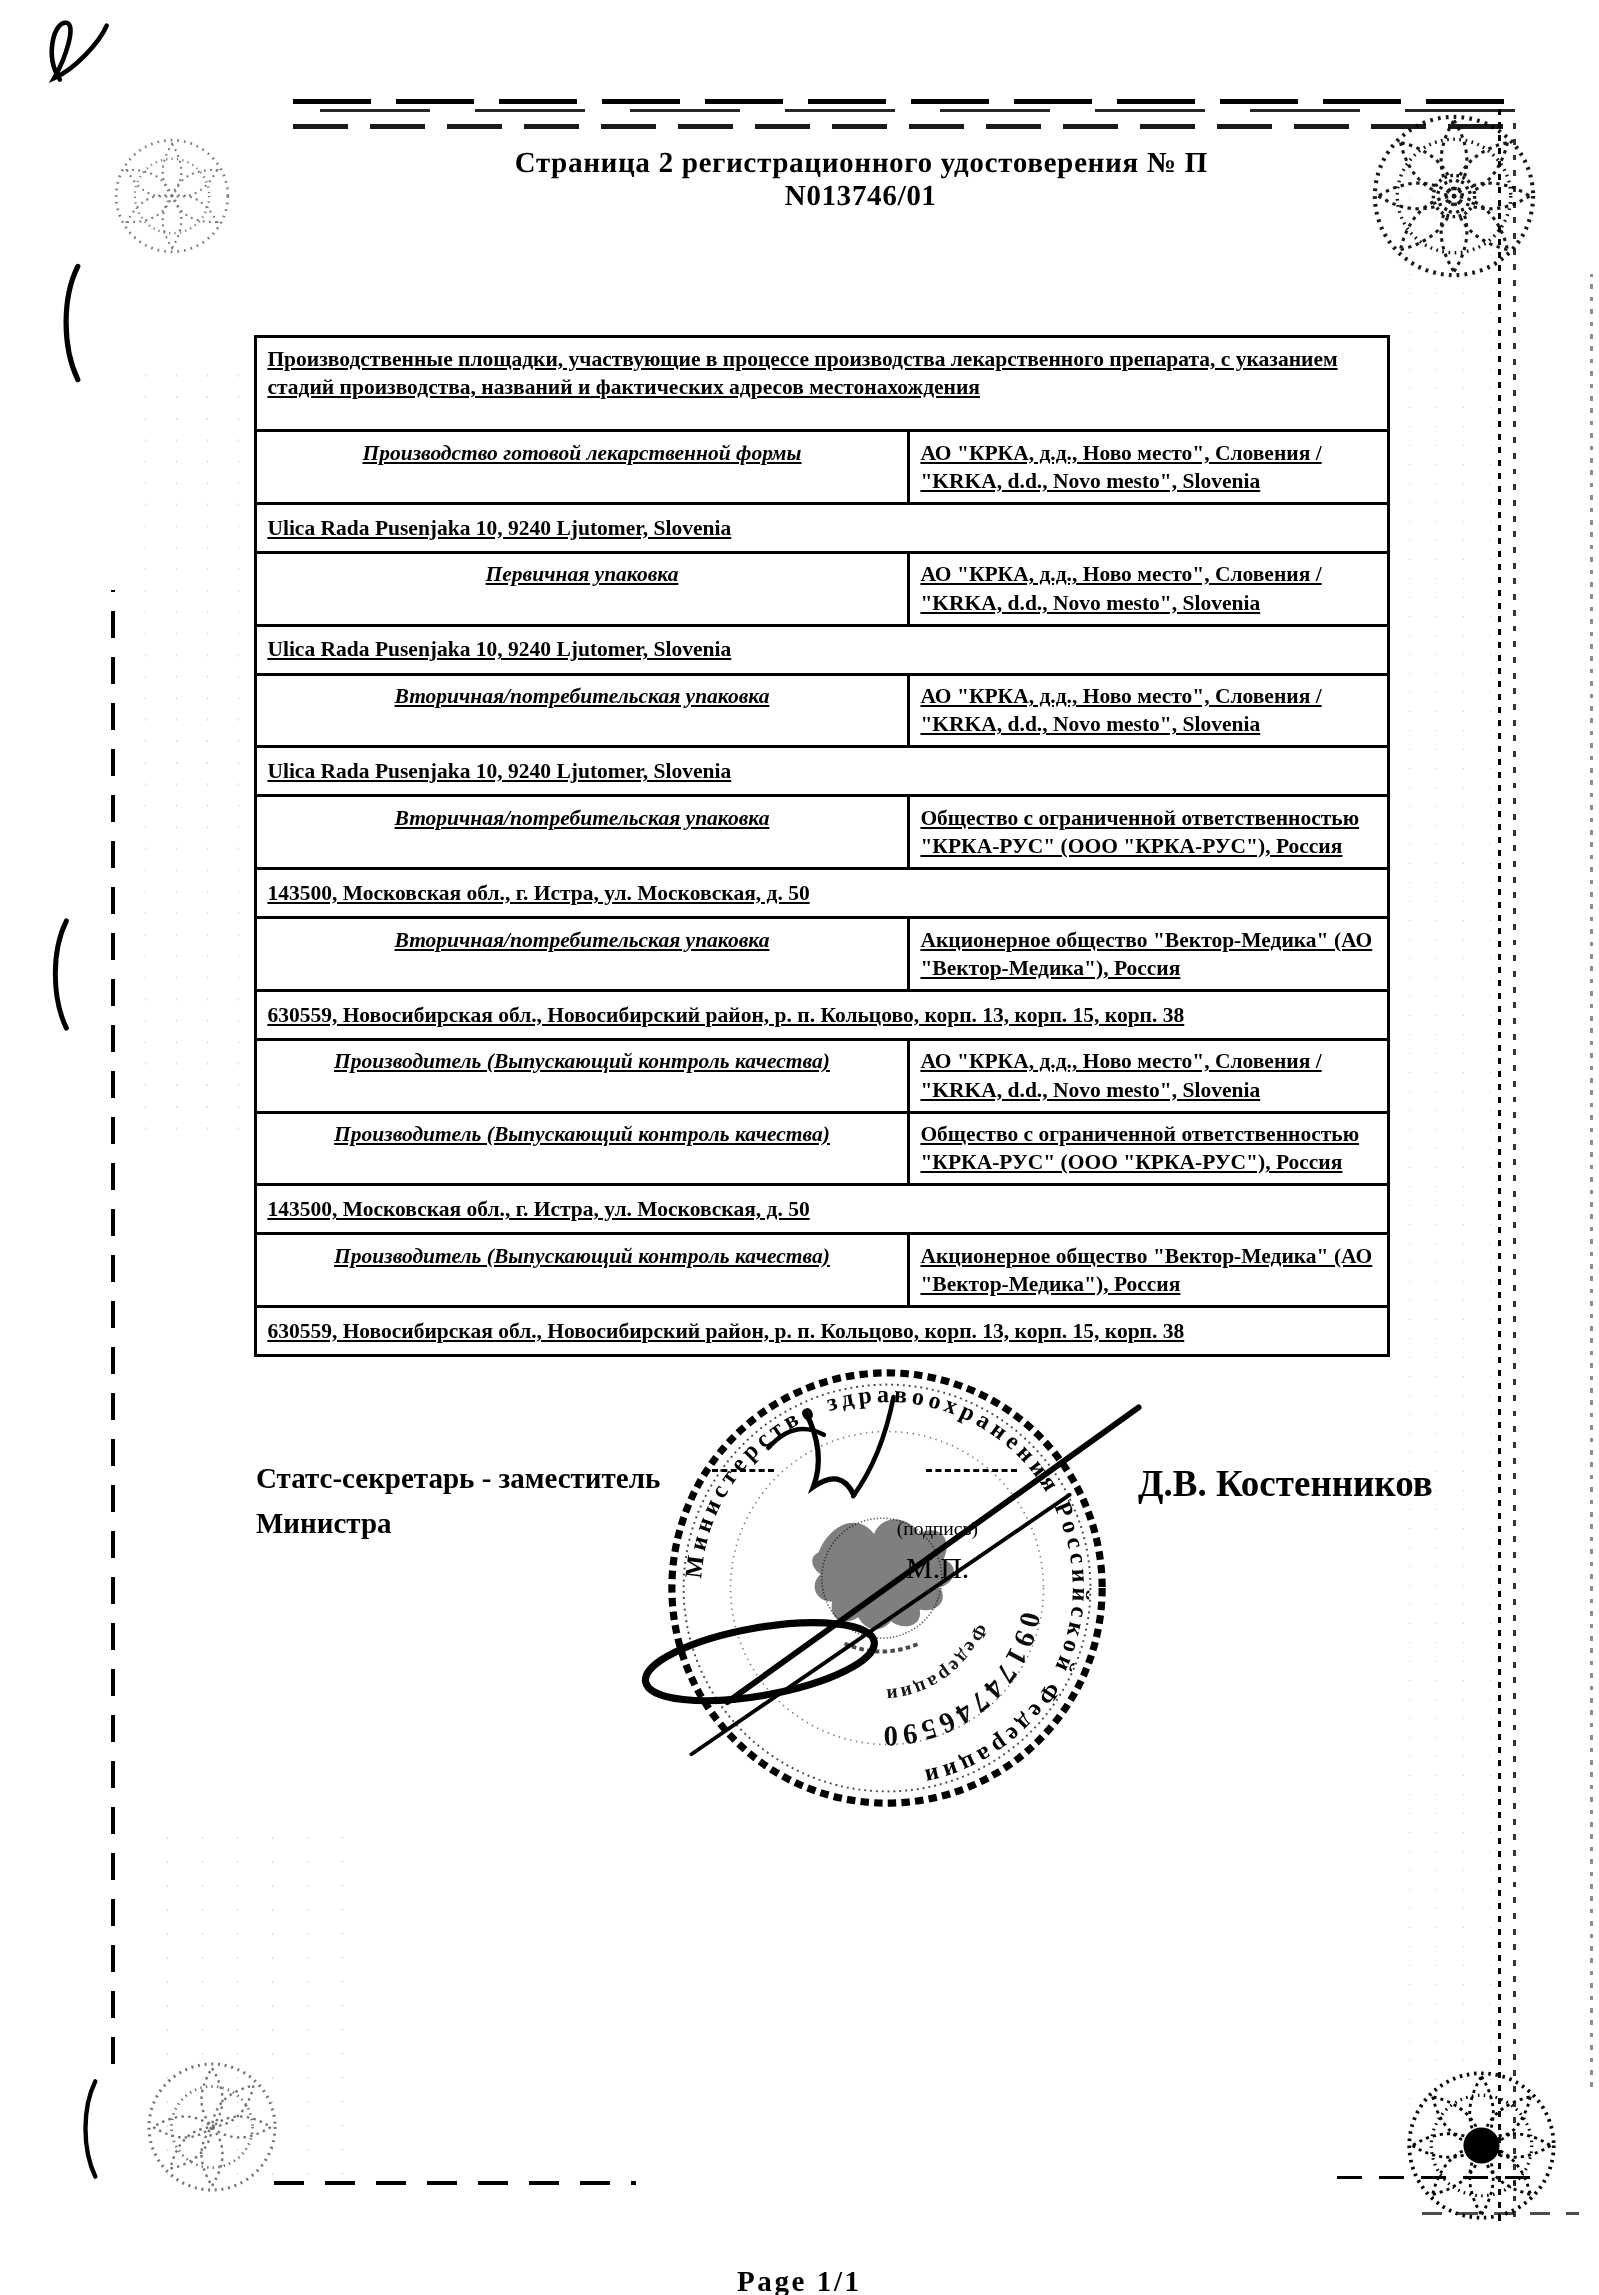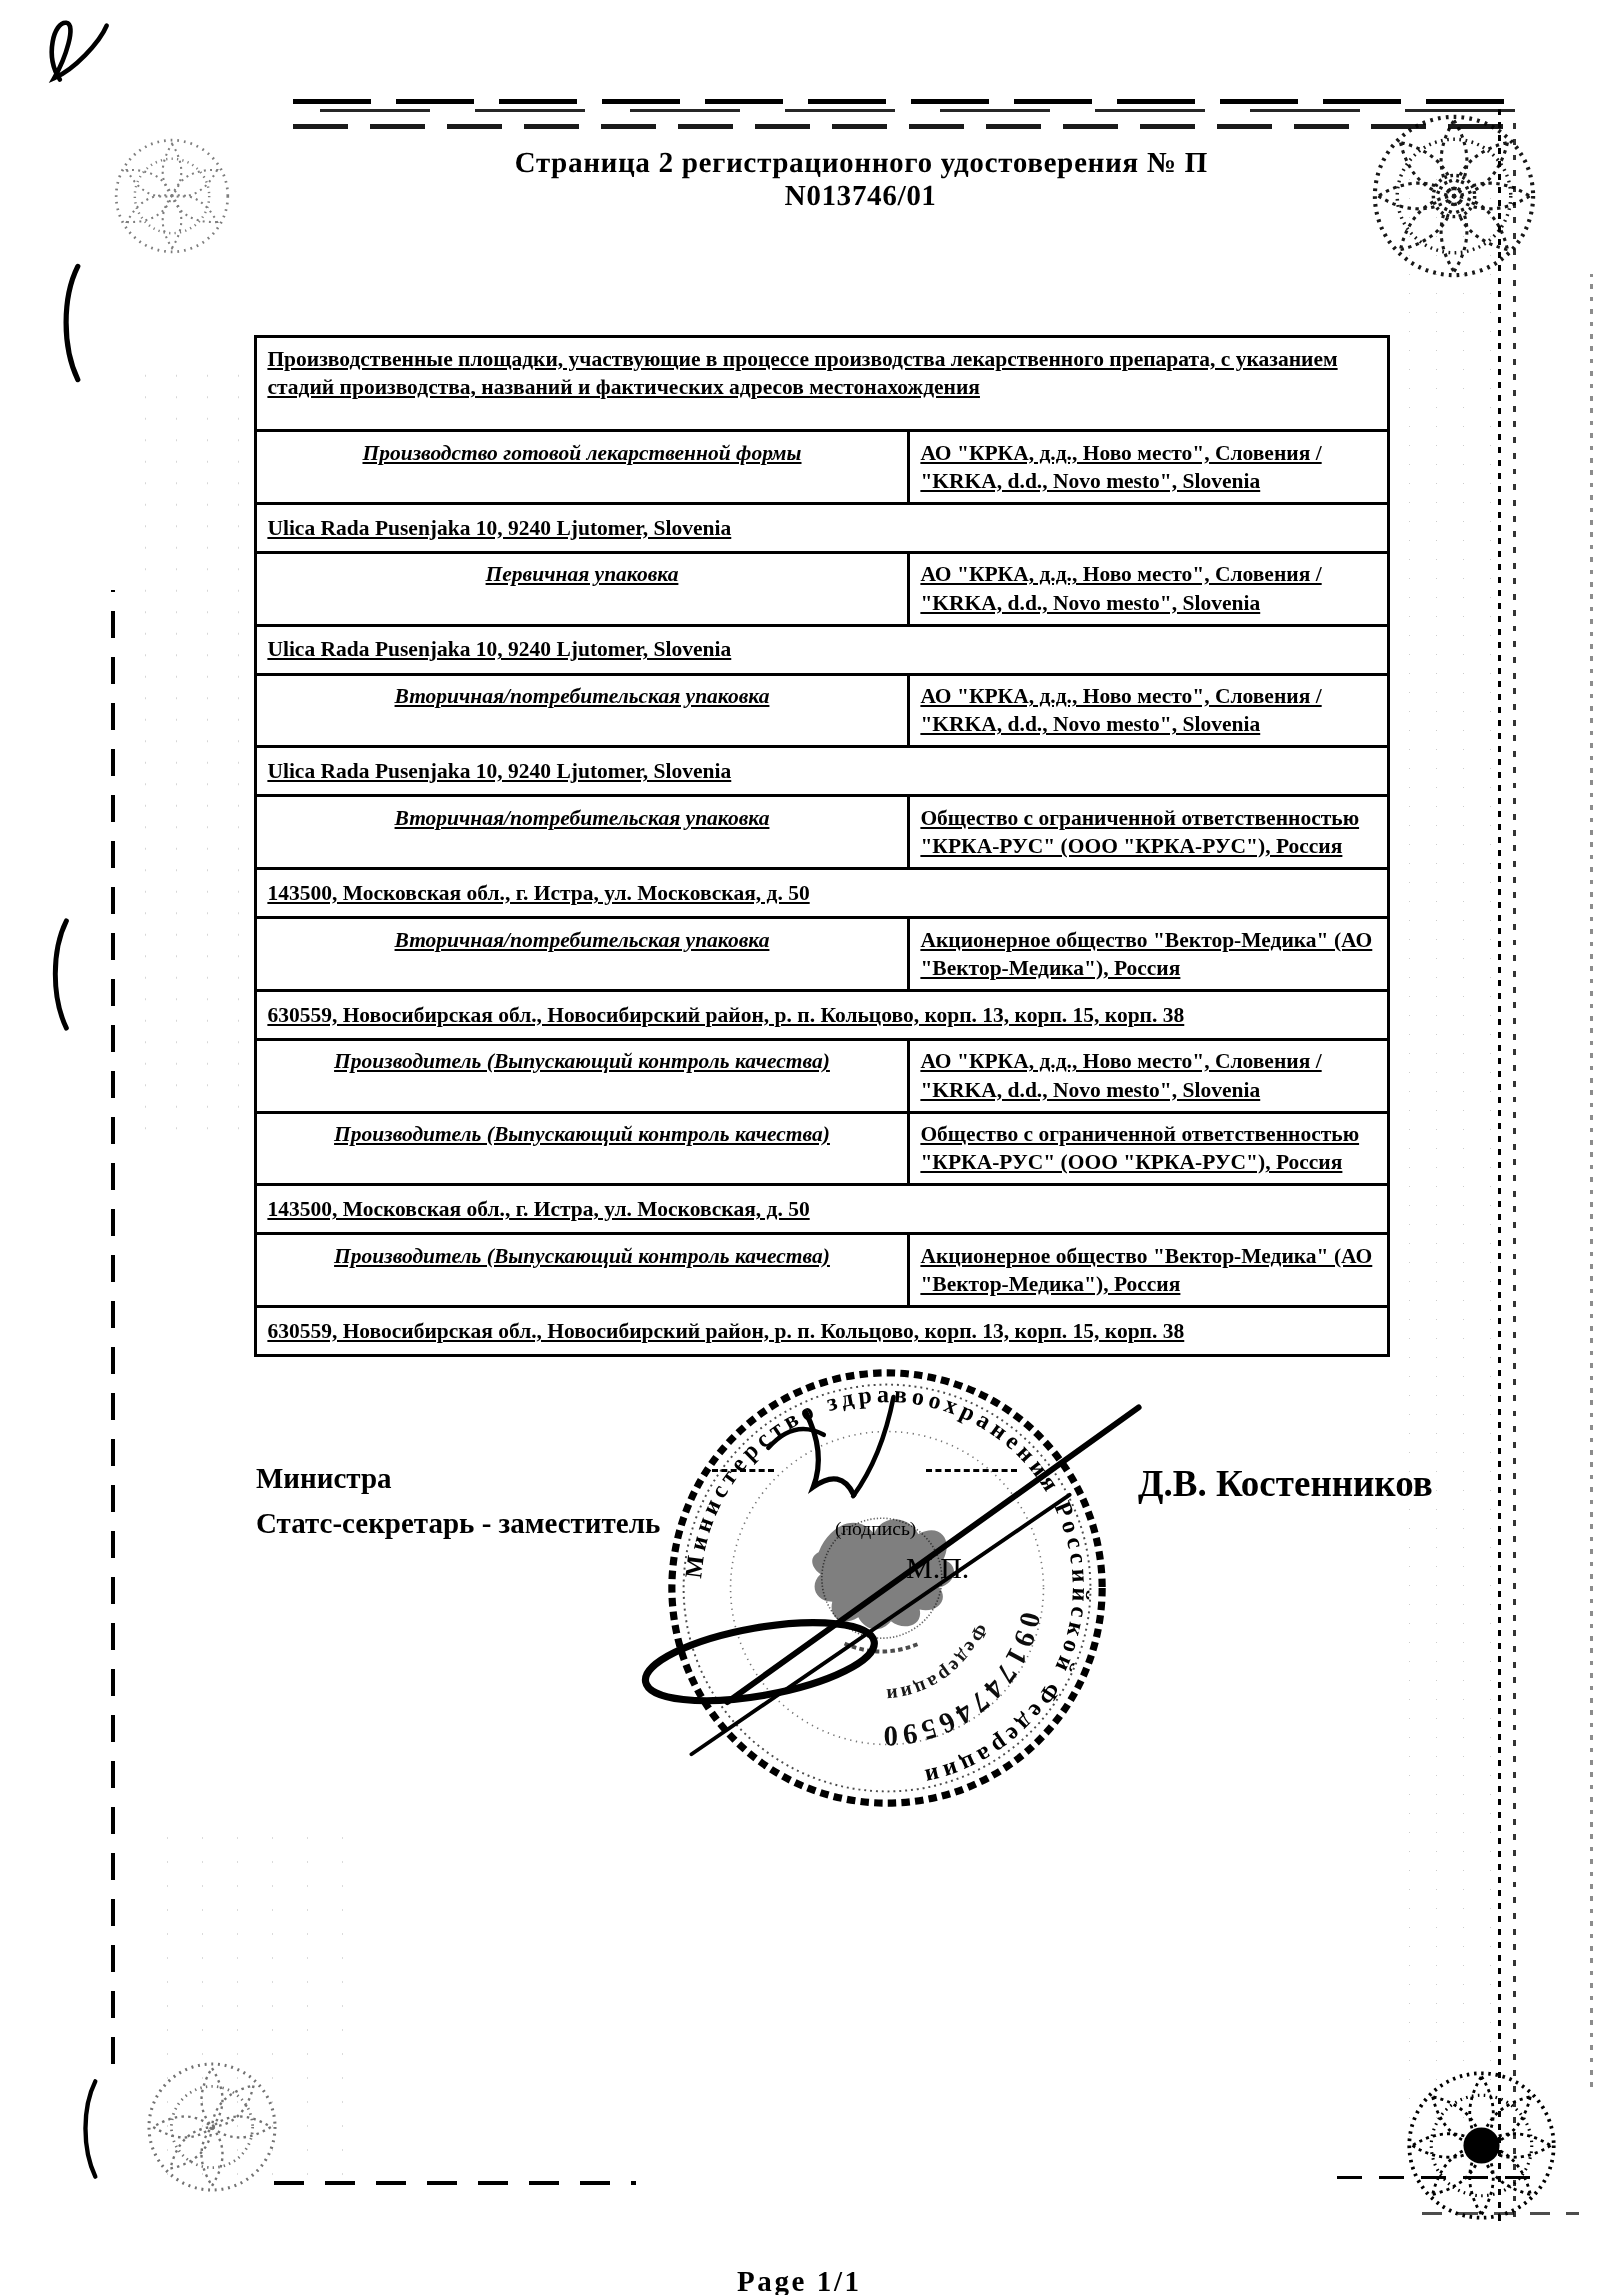--- a/index.html
+++ b/index.html
@@ -59,21 +59,21 @@
   td.org{font-weight:bold;font-size:22px;}
   tr.addr-row td{height:33px;font-weight:bold;vertical-align:middle;}
   
   .sig-left{position:absolute;left:256px;top:1456px;width:470px;
     font-size:29px;font-weight:bold;line-height:1.55;}
   .sig-name{position:absolute;left:1138px;top:1462px;width:274px;
     font-size:37px;font-weight:bold;white-space:nowrap;}
   .sigline{position:absolute;top:1469px;height:0;border-top:3.3px dashed #000;}
   .sigline.a{left:712px;width:62px;}
   .sigline.b{left:926px;width:91px;}
-  .podpis{position:absolute;left:835px;top:1518px;width:143px;text-align:left;
+  .podpis{position:absolute;left:835px;top:1518px;width:143px;text-align:right;
     font-size:19.6px;z-index:5;}
   .mp{position:absolute;left:906px;top:1551px;font-size:30px;font-weight:normal;z-index:5;}
   .stamp{position:absolute;left:613px;top:1337px;z-index:3;}
   .footer-page{position:absolute;left:737px;top:2265px;font-size:29px;font-weight:bold;
     font-family:"Liberation Serif","DejaVu Serif",serif;letter-spacing:2.6px;}
   .penmark{position:absolute;left:40px;top:14.3px;}
   .paren{position:absolute;}
 </style>
 </head>
 <body>
@@ -221,22 +221,22 @@
       <td class="stage">Производитель (Выпускающий контроль качества)</td>
       <td class="org">Акционерное общество "Вектор-Медика" (АО "Вектор-Медика"), Россия</td>
     </tr>
     <tr class="addr-row">
       <td colspan="2" class="addr">630559, Новосибирская обл., Новосибирский район, р. п. Кольцово, корп. 13, корп. 15, корп. 38</td>
     </tr>
   </tbody>
     </table>
 
   <div class="sig-left">
+    <div>Статс-секретарь - заместитель</div>
     <div>Министра</div>
-    <div>Статс-секретарь - заместитель</div>
   </div>
   <div class="sig-name">Д.В. Костенников</div>
   <div class="sigline a"></div>
   <div class="sigline b"></div>
   <div class="podpis">(подпись)</div>
   <div class="mp">М.П.</div>
 
   <svg class="stamp" width="535" height="502" viewBox="0 0 820 770">
     <g fill="none" stroke="#000">
       <circle cx="420" cy="385" r="330" stroke-width="11" stroke-dasharray="13 8"></circle>

